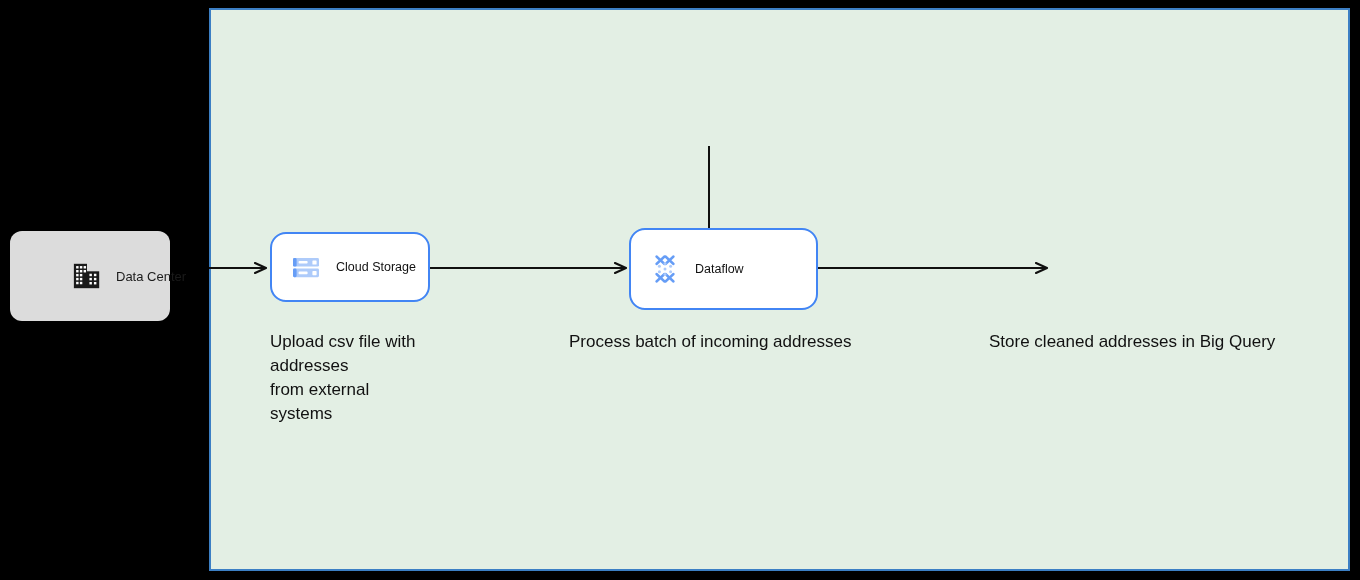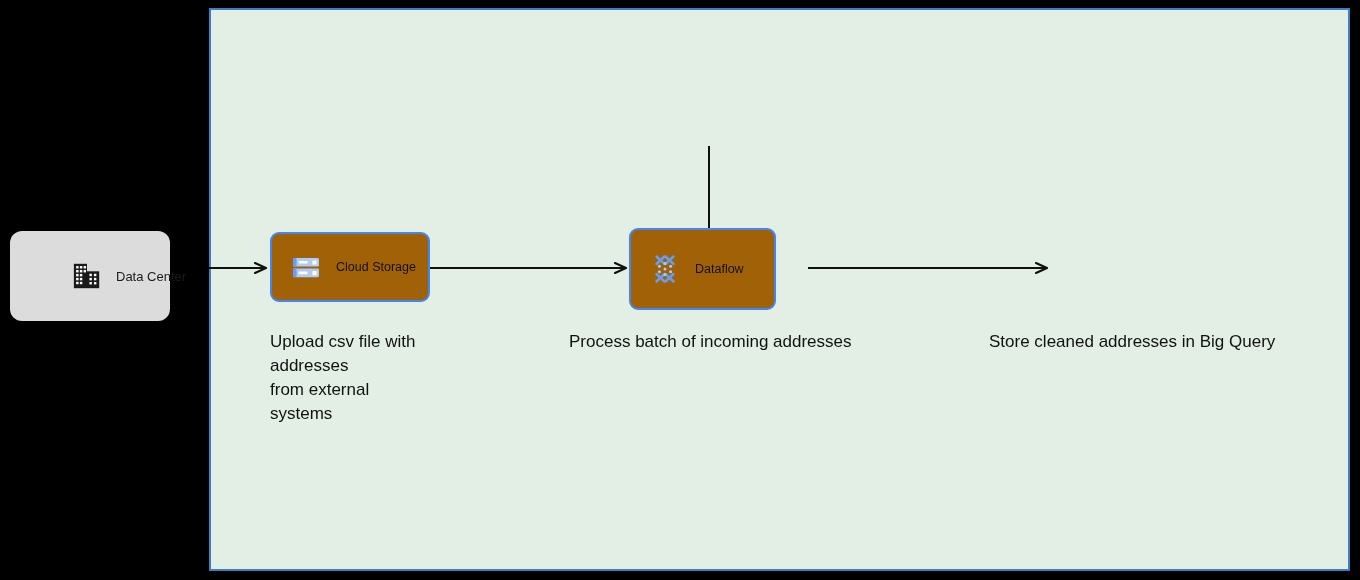--- a/index.html
+++ b/index.html
@@ -52,23 +52,23 @@
   #datacenter-node .dc-label {
     margin-left: 14px;
     font-size: 13px;
     color: #1b1b1b;
     white-space: nowrap;
   }
 
   
   .service-node {
     position: absolute;
-    background: #a16207;
+    background: #ffffff;
     border: 2px solid #4285f4;
-    border-radius: 9px;
+    border-radius: 16px;
     display: flex;
     align-items: center;
     box-sizing: border-box;
   }
   .service-node .svc-icon {
     flex: 0 0 auto;
     width: 32px;
     height: 32px;
     margin-left: 18px;
     display: block;
@@ -82,21 +82,21 @@
 
   #node-cloud-storage {
     left: 270px;
     top: 232px;
     width: 160px;
     height: 70px;
   }
   #node-dataflow {
     left: 629px;
     top: 228px;
-    width: 147px;
+    width: 189px;
     height: 82px;
   }
   #node-bigquery {
     left: 1050px;
     top: 231px;
     width: 160px;
     height: 70px;
   }
 
   

